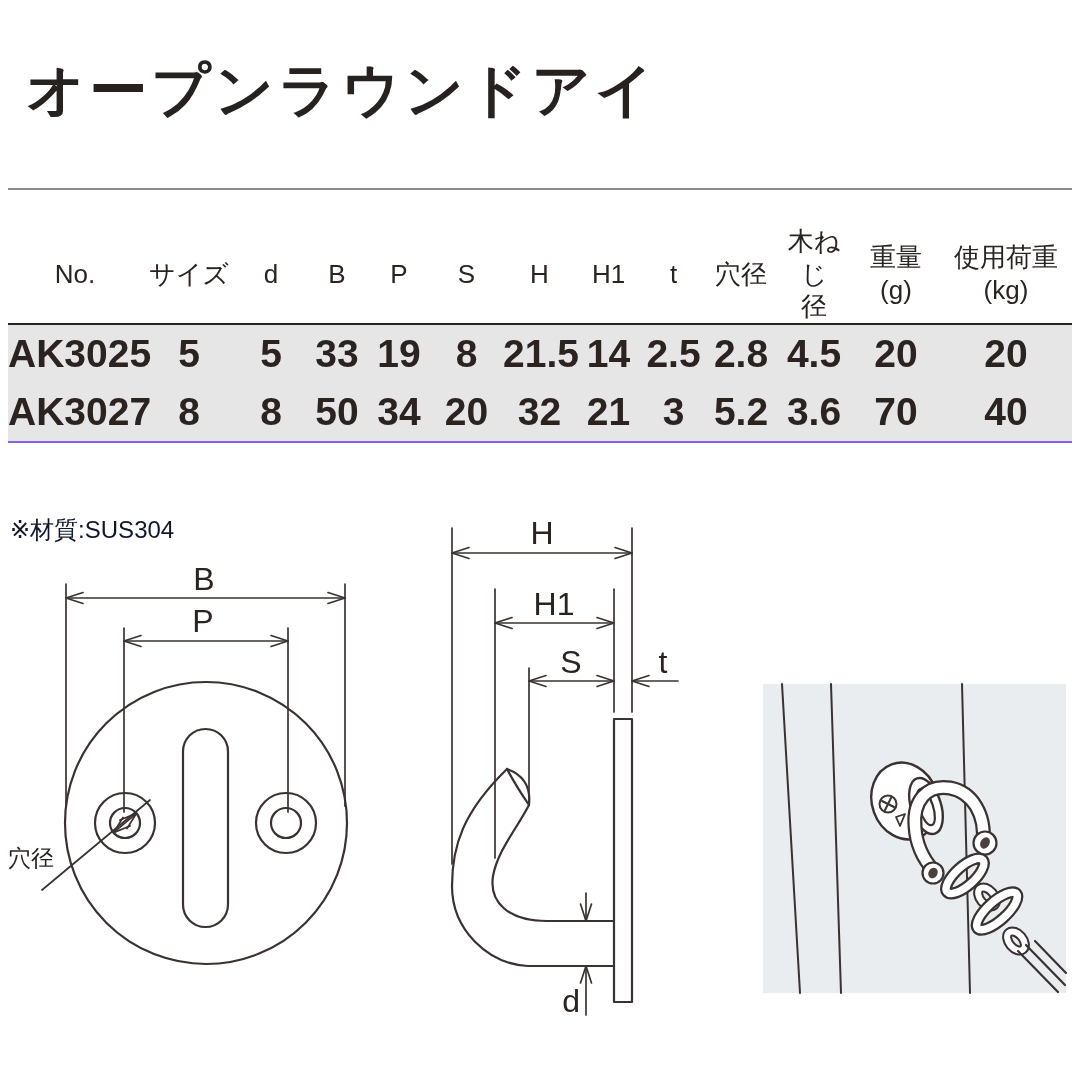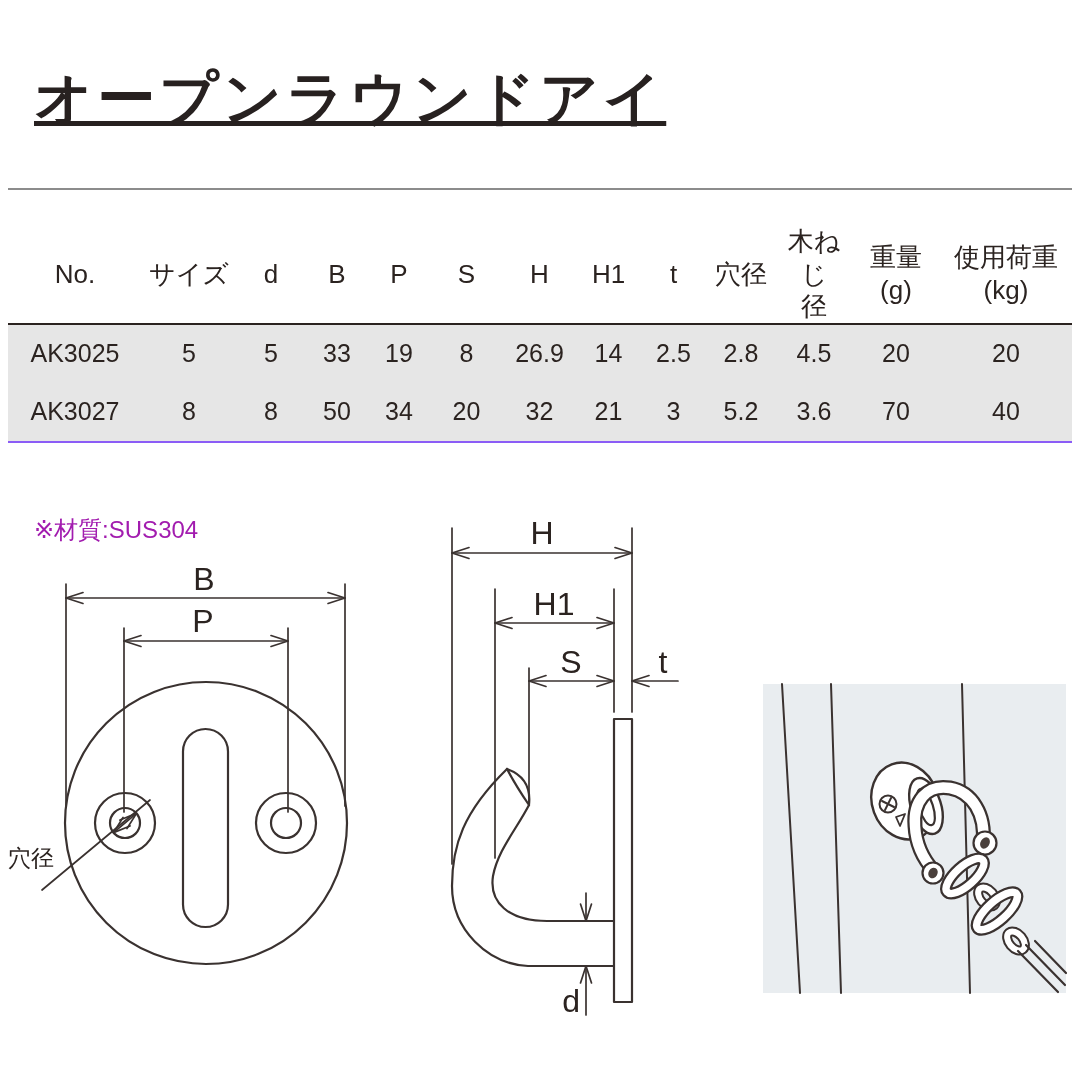--- a/index.html
+++ b/index.html
@@ -2,44 +2,44 @@
 <html><head>
 <meta charset="utf-8">
 <style>
   html,body{margin:0;padding:0;}
   body{
     width:1080px;height:1080px;position:relative;background:#ffffff;
     font-family:"Liberation Sans","DejaVu Sans",sans-serif;
     color:#2b2320;overflow:hidden;
   }
   .title{
-    position:absolute;left:18px;top:44px;margin:16px;
-    font-size:58px;font-weight:600;letter-spacing:4px;color:#272120;text-decoration:underline;
+    position:absolute;left:18px;top:44px;margin:8px;
+    font-size:58px;font-weight:600;letter-spacing:4px;color:#272120;
   }
   .title-sep{
     position:absolute;left:8px;right:8px;top:188px;height:2px;
     background:#8c8c8c;
   }
   .spec-table{
     position:absolute;left:8px;top:225px;width:1064px;
     border-collapse:collapse;table-layout:fixed;
   }
   .spec-table th,.spec-table td{
     text-align:center;vertical-align:middle;padding:0;font-weight:500;
   }
   .spec-table thead th{
     height:93px;font-size:26px;color:#2b2320;
     border-bottom:2px solid #2b2320;
   }
-  .spec-table tbody td{height:58px;font-size:25px;}
+  .spec-table tbody td{height:58px;font-size:39px;font-weight:bold;}
   .spec-table tbody tr.shaded{background:#e6e6e6;}
   .spec-table tbody tr:last-child td{border-bottom:2px solid #8b5cf6;}
   .hdr-line{display:block;line-height:1.25;}
   .material-note{
-    position:absolute;left:10px;top:514px;font-size:24px;color:#a21caf;margin-left:24px;
+    position:absolute;left:10px;top:514px;font-size:24px;color:#0f172a;
   }
   .drawings{position:absolute;left:0;top:0;pointer-events:none;}
   .dim-text{font-size:32px;fill:#2b2320;}
   .small-label{font-size:23px;fill:#2b2320;}
 </style>
 </head>
 <body>
 
 <h1 class="title">オープンラウンドアイ</h1>
 <div class="title-sep"></div>
@@ -107,21 +107,21 @@
     </tr>
   </thead>
   <tbody>
     <tr class="shaded">
       <td>AK3025</td>
       <td>5</td>
       <td>5</td>
       <td>33</td>
       <td>19</td>
       <td>8</td>
-      <td>26.9</td>
+      <td>21.5</td>
       <td>14</td>
       <td>2.5</td>
       <td>2.8</td>
       <td>4.5</td>
       <td>20</td>
       <td>20</td>
     </tr>
     <tr class="shaded">
       <td>AK3027</td>
       <td>8</td>

